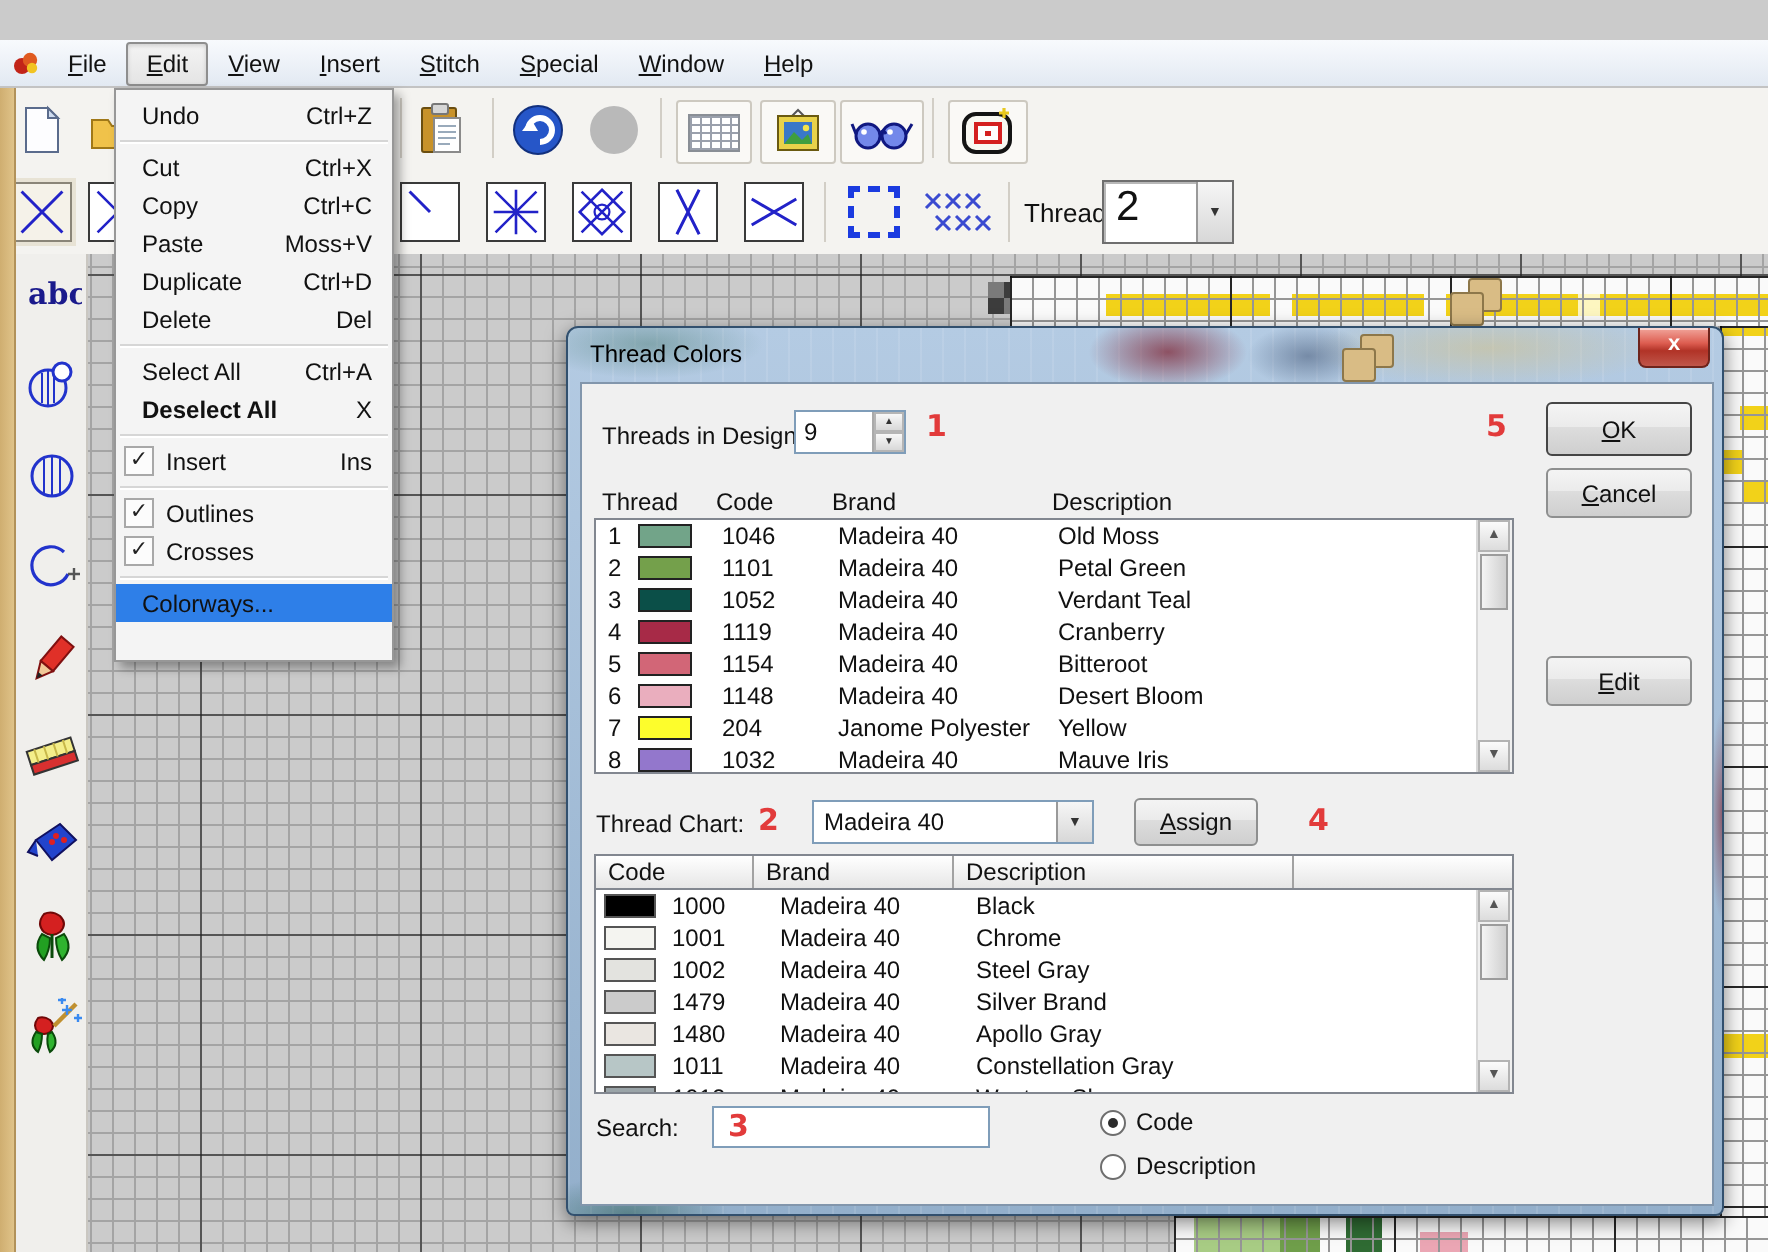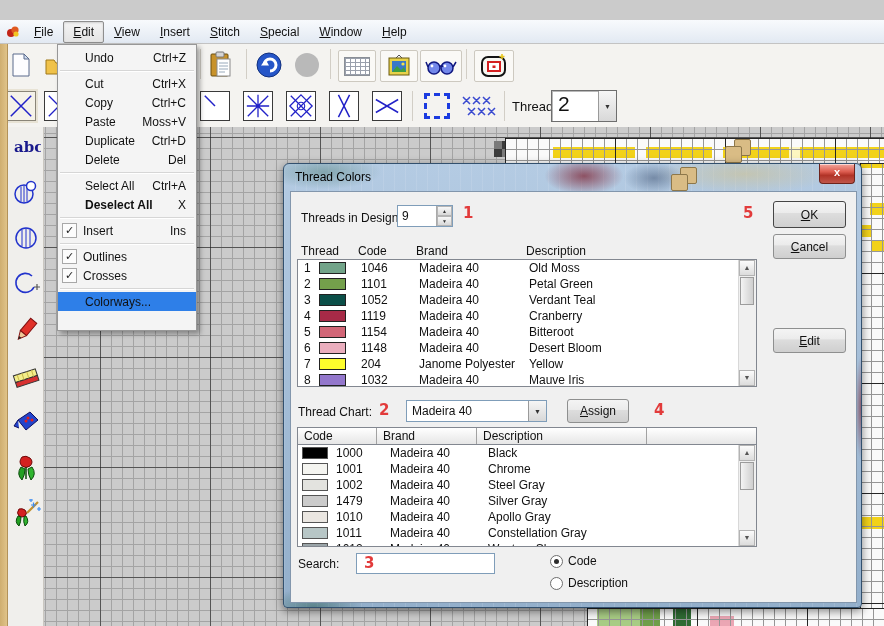--- a/index.html
+++ b/index.html
@@ -61,21 +61,21 @@
   .stack .sq{position:absolute;width:15px;height:15px;background:#d9bc85;border:1px solid #8d774a;border-radius:2px;}
   .stack .sq.back{right:0;top:0;}
   .stack .sq.front{left:0;bottom:0;}
 
   
   .menu-pop{left:57px;top:44px;width:140px;height:287px;background:#f4f4f4;
     border:1px solid #979797;box-shadow:3px 3px 5px rgba(0,0,0,.35);z-index:40;box-sizing:border-box;padding-top:3px;}
   .m-item{height:19px;display:flex;align-items:center;font-size:12px;}
   .m-item .chk{width:13px;height:13px;margin-left:4px;border:1px solid #a8a8a8;background:#fcfcfc;
     font-size:11px;line-height:12px;text-align:center;color:#222;}
-  .m-item .lbl{margin-left:27px;}
+  .m-item .lbl{margin-left:13px;}
   .m-item.has-chk .lbl{margin-left:6px;}
   .m-item .sc{margin-left:auto;margin-right:10px;}
   .m-item.disabled{color:#a3a3a3;}
   .m-item.hl{background:#2e7fe8;color:#fff;}
   .m-sep{height:7px;display:flex;align-items:center;}
   .m-sep div{height:1px;background:#d6d6d6;width:100%;margin:0 2px;box-shadow:0 1px 0 #fff;}
 
   
   .dialog{left:283px;top:163px;width:579px;height:445px;z-index:30;box-sizing:border-box;
     border:1px solid #32506e;border-radius:6px 6px 4px 4px;
@@ -574,25 +574,25 @@
             <div class="lv-row">
               <span class="swatch" style="left:4px;top:2px;width:26px;height:12px;background:#e3e3df;border-color:#555"></span>
               <span style="left:38px">1002</span>
               <span style="left:92px">Madeira 40</span>
               <span style="left:190px">Steel Gray</span>
             </div>
             <div class="lv-row">
               <span class="swatch" style="left:4px;top:2px;width:26px;height:12px;background:#cbcbcb;border-color:#555"></span>
               <span style="left:38px">1479</span>
               <span style="left:92px">Madeira 40</span>
-              <span style="left:190px">Silver Gray</span>
+              <span style="left:190px">Silver Brand</span>
             </div>
             <div class="lv-row">
               <span class="swatch" style="left:4px;top:2px;width:26px;height:12px;background:#eae6e1;border-color:#555"></span>
-              <span style="left:38px">1010</span>
+              <span style="left:38px">1480</span>
               <span style="left:92px">Madeira 40</span>
               <span style="left:190px">Apollo Gray</span>
             </div>
             <div class="lv-row">
               <span class="swatch" style="left:4px;top:2px;width:26px;height:12px;background:#b7c6c6;border-color:#555"></span>
               <span style="left:38px">1011</span>
               <span style="left:92px">Madeira 40</span>
               <span style="left:190px">Constellation Gray</span>
             </div>
             <div class="lv-row clip7">

